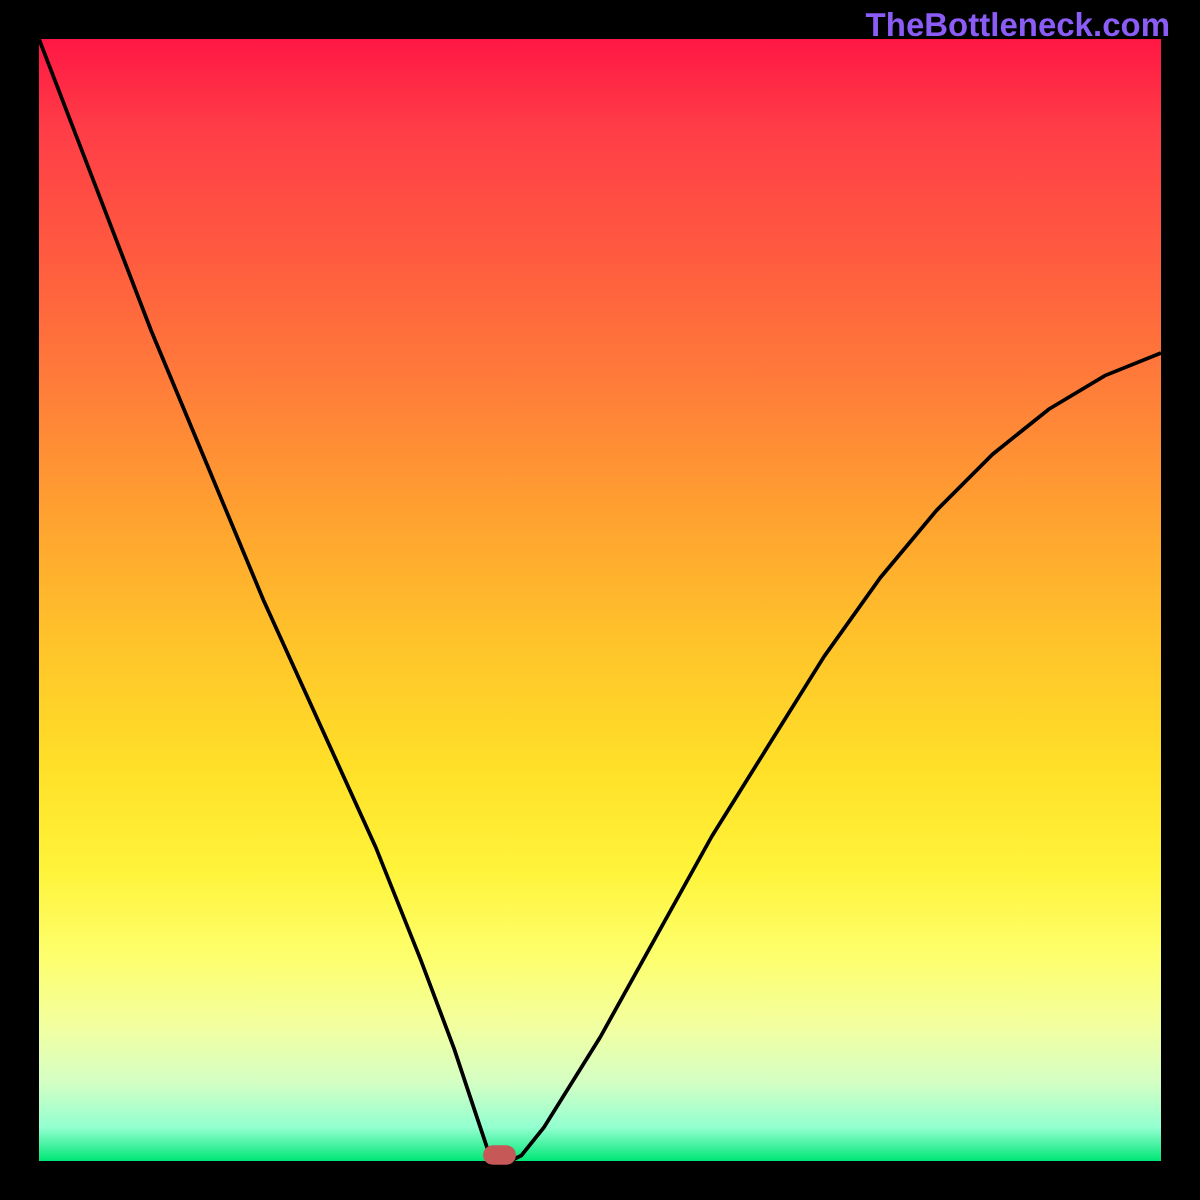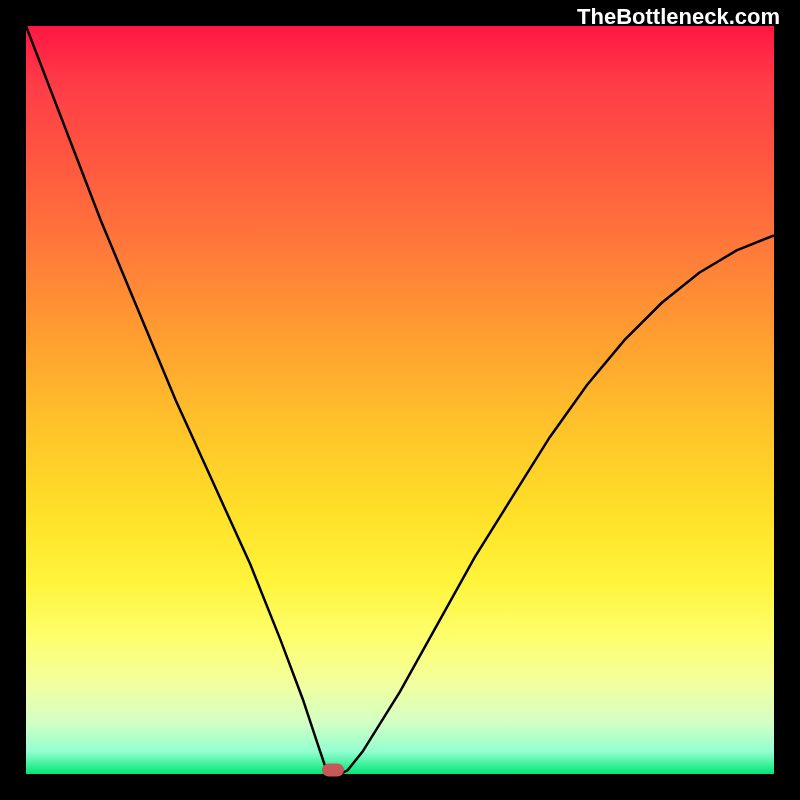--- a/index.html
+++ b/index.html
@@ -12,21 +12,21 @@
     height: 800px;
     background: #000;
     position: relative;
     overflow: hidden;
     font-family: Arial, sans-serif;
   }
   .watermark {
     position: absolute;
     top: 4px;
     right: 20px;
-    color: #ffffff;
+    color: #8b5cf6;
     font-size: 22px;
     font-weight: bold;
     z-index: 10;
   }
   .plot-area {
     position: absolute;
     left: 26px;
     top: 26px;
     width: 748px;
     height: 748px;

